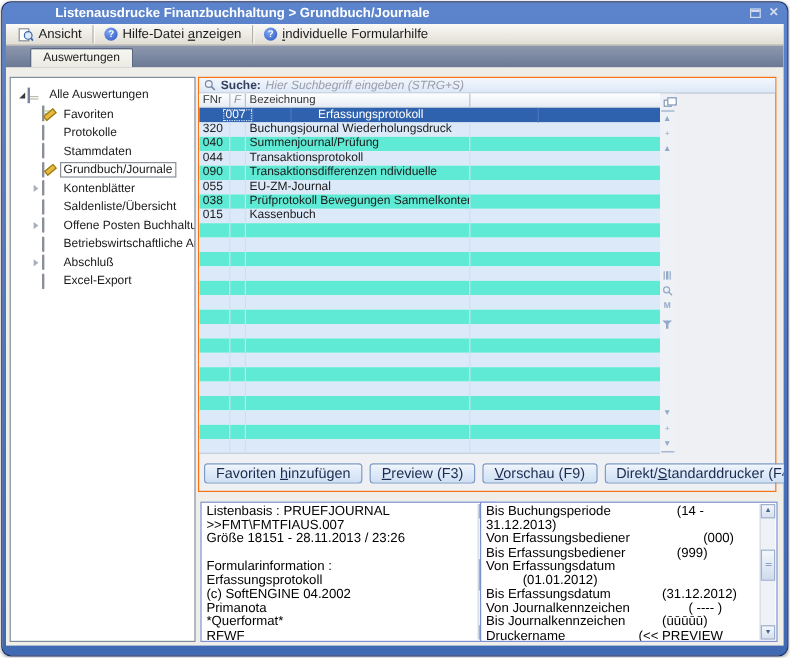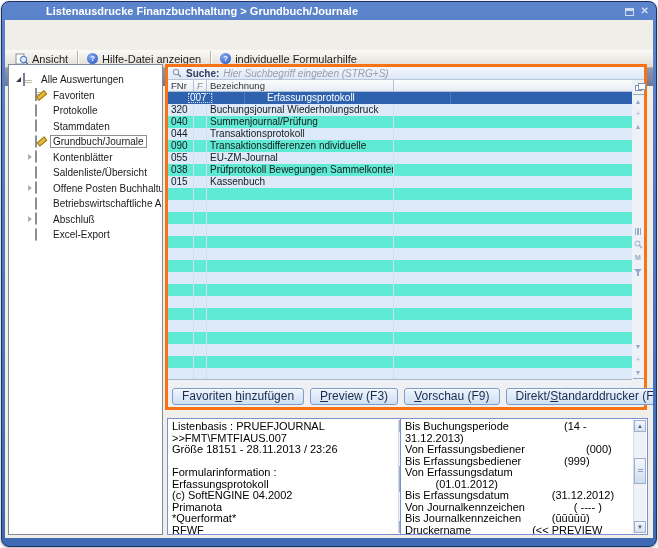--- a/index.html
+++ b/index.html
@@ -16,21 +16,21 @@
   .title-text{font-size:11px;font-weight:bold;flex:1;white-space:nowrap;overflow:hidden;}
   .win-btns{display:flex;align-items:center;gap:7px;}
   .restore-glyph{width:9px;height:8px;border:1px solid #d3dcf0;box-shadow:inset 0 2px 0 #d3dcf0;display:inline-block;}
   .close-glyph{font-size:10px;font-weight:bold;color:#d3dcf0;line-height:10px;}
 
   
   .client{position:absolute;top:18px;left:3px;right:3px;bottom:8px;background:#efeee8;overflow:hidden;}
 
   
   .toolbar{height:18px;background:linear-gradient(#fbfaf7,#e0ddd3);border-bottom:1px solid #b8b4a8;
-    display:flex;align-items:center;padding:0 4px;font-size:11px;color:#1c1c1c;margin-top:30px;}
+    display:flex;align-items:center;padding:0 4px;font-size:11px;color:#1c1c1c;}
   .tb-item{display:flex;align-items:center;gap:4px;padding:2px 6px;cursor:default;}
   .tb-sep{width:1px;height:15px;background:#b5b1a5;margin:0 3px;box-shadow:1px 0 0 #fff;}
   .help-badge{width:11px;height:11px;border-radius:50%;background:radial-gradient(circle at 35% 30%,#7fa7f2,#2a55c0);
     color:#fff;font-size:8px;font-weight:bold;display:flex;align-items:center;justify-content:center;line-height:1;}
 
   
   .tabstrip{height:18px;background:linear-gradient(#8e99af,#6b7995);display:flex;align-items:flex-end;padding-left:20px;}
   .tab{background:linear-gradient(#f7f6f1,#eceae2);border:1px solid #5c6880;border-bottom:none;
     border-radius:2px 2px 0 0;font-size:10px;color:#222;padding:2px 10px 2px 10px;height:16px;line-height:12px;}
 
@@ -55,27 +55,27 @@
     box-shadow:inset 0 3px 0 #7ba0d8;}
   .ico-form::after{content:"";position:absolute;left:2px;top:6px;width:7px;height:1px;background:#b8bca8;box-shadow:0 2px 0 #b8bca8;}
   .ico-fav{width:10px;height:11px;background:#f6f2da;border:1px solid #8a8f98;}
   .ico-fav::before{content:"";position:absolute;left:2px;top:3px;width:6px;height:1px;background:#b0c890;box-shadow:0 2px 0 #b0c890,0 4px 0 #b0c890;}
   .ico-fav::after{content:"";position:absolute;left:1px;top:4px;width:9px;height:3px;background:#e8b93c;border:1px solid #9a7a1c;transform:rotate(-40deg);}
   .tree-label{padding:0 2px;border:1px solid transparent;}
   .tree-item.selected .tree-label{border:1px solid #8a8f98;background:#fff;}
 
   
   .right-panel{position:absolute;left:160px;top:4px;width:482px;height:346px;background:#eef0f3;
-    border:3px solid #f97316;display:flex;flex-direction:column;}
+    border:1px solid #f97316;display:flex;flex-direction:column;}
   .search-row{height:13px;flex:0 0 13px;background:linear-gradient(#f3f7fd,#dde8f7);border-bottom:1px solid #b9c6da;
     display:flex;align-items:center;gap:4px;padding:0 4px;font-size:10px;}
   .search-label{font-weight:bold;color:#33415e;}
   .search-placeholder{font-style:italic;color:#989ea8;}
   .table-zone{display:flex;flex:0 0 300px;height:300px;}
-  .table-col{width:468px;display:flex;flex-direction:column;background:#fff;border-bottom:1px solid #aab8cc;}
+  .table-col{width:384px;display:flex;flex-direction:column;background:#fff;border-bottom:1px solid #aab8cc;}
   .thead{height:12px;flex:0 0 12px;display:flex;background:linear-gradient(#fdfdfe,#e7edf5);border-bottom:1px solid #aebfd6;
     font-size:9.5px;color:#333;}
   .thead .cell{border-right:1px solid #b6c2d4;padding:0 3px;line-height:12px;white-space:nowrap;overflow:hidden;}
   .rows{flex:1;overflow:hidden;}
   .trow{height:12px;display:flex;font-size:10px;color:#1a1a1a;background:#5eead4;}
   .trow.alt{background:#dce9f8;}
   .trow .cell{border-right:1px solid #cfdff2;padding:0 3px;line-height:12px;white-space:nowrap;overflow:hidden;}
   .trow.sel{background:#2e62ae;color:#fff;}
   .trow.sel .cell{border-right-color:#4a77bd;margin-left:19px;}
   .trow.sel .c-fnr{outline:1px dotted #cfe0f8;outline-offset:-2px;}

